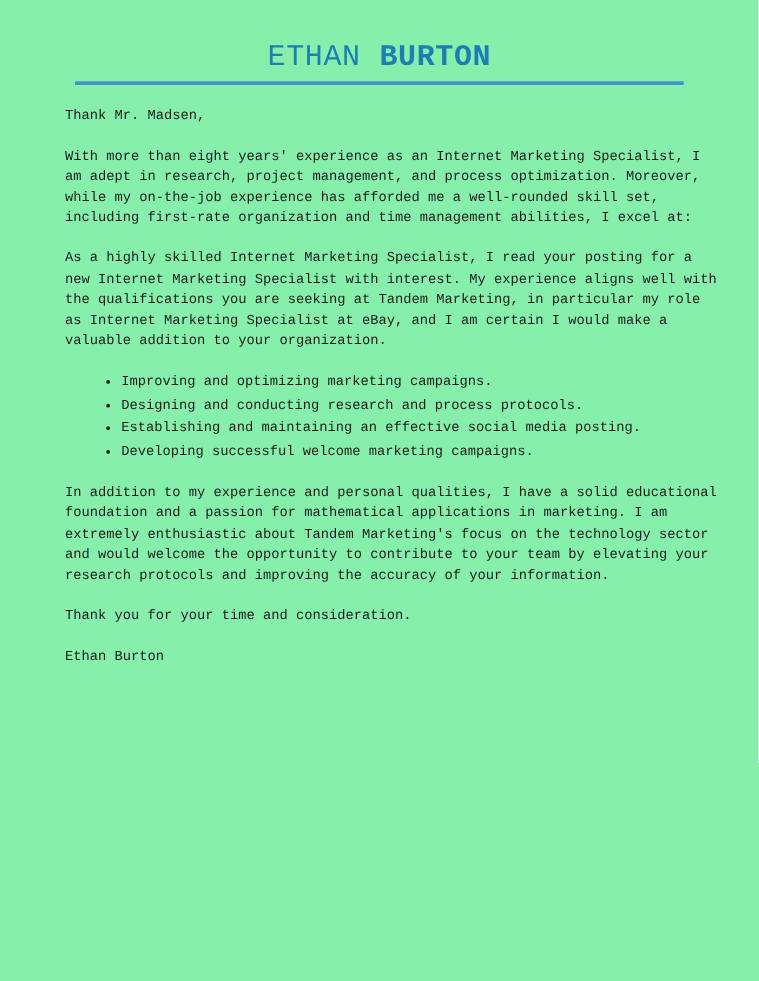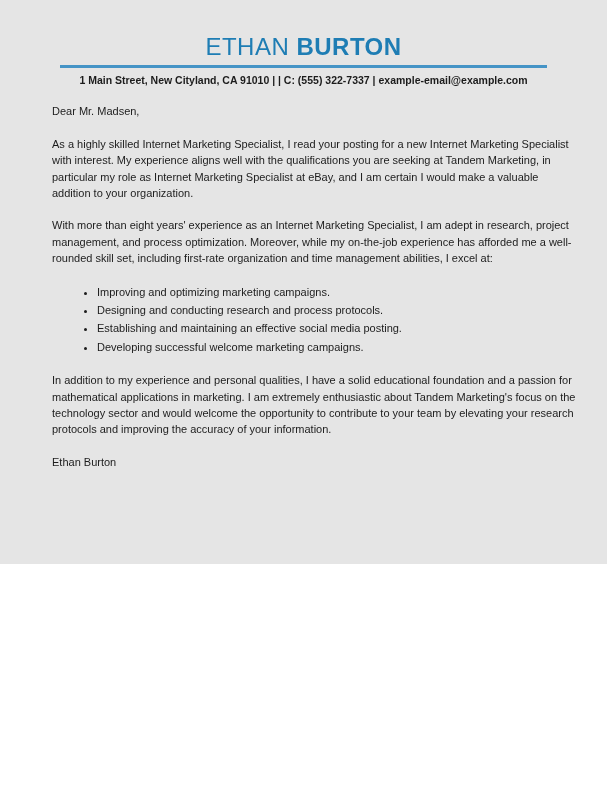--- a/index.html
+++ b/index.html
@@ -3,23 +3,23 @@
 <meta charset="utf-8">
 <style>
   html, body {
     margin: 0;
     padding: 0;
     background: #ffffff;
   }
   .page {
     position: relative;
     width: 607px;
-    height: 564px;
-    background: #e5e5e5;
-    font-family: Liberation Sans, sans-serif;
+    height: 785px;
+    background: #86efac;
+    font-family: Liberation Mono, monospace;
     color: #1c1c1c;
     overflow: hidden;
   }
   .header {
     padding-top: 34px;
     text-align: center;
   }
   .name {
     font-size: 24px;
     letter-spacing: 0.5px;
@@ -71,34 +71,34 @@
 
 <div class="page">
 
   <div class="header">
     <div class="name">
       <span class="first">ETHAN</span>
       <span> </span>
       <span class="last">BURTON</span>
     </div>
     <div class="rule"></div>
-    <div class="contact">1 Main Street, New Cityland, CA 91010 | | C: (555) 322-7337 | example-email@example.com</div>
   </div>
 
   <div class="letter-body">
-    <p>Dear Mr. Madsen,</p>
+    <p>Thank Mr. Madsen,</p>
 
+    <p>With more than eight years' experience as an Internet Marketing Specialist, I am adept in research, project management, and process optimization. Moreover, while my on-the-job experience has afforded me a well-rounded skill set, including first-rate organization and time management abilities, I excel at:</p>
     <p>As a highly skilled Internet Marketing Specialist, I read your posting for a new Internet Marketing Specialist with interest. My experience aligns well with the qualifications you are seeking at Tandem Marketing, in particular my role as Internet Marketing Specialist at eBay, and I am certain I would make a valuable addition to your organization.</p>
-    <p>With more than eight years' experience as an Internet Marketing Specialist, I am adept in research, project management, and process optimization. Moreover, while my on-the-job experience has afforded me a well-rounded skill set, including first-rate organization and time management abilities, I excel at:</p>
 
     <ul class="bullet-list">
       <li>Improving and optimizing marketing campaigns.</li>
       <li>Designing and conducting research and process protocols.</li>
       <li>Establishing and maintaining an effective social media posting.</li>
       <li>Developing successful welcome marketing campaigns.</li>
     </ul>
 
     <p>In addition to my experience and personal qualities, I have a solid educational foundation and a passion for mathematical applications in marketing. I am extremely enthusiastic about Tandem Marketing's focus on the technology sector and would welcome the opportunity to contribute to your team by elevating your research protocols and improving the accuracy of your information.</p>
+    <p>Thank you for your time and consideration.</p>
 
     <p class="signature">Ethan Burton</p>
   </div>
 
 </div>
 
 </body></html>

